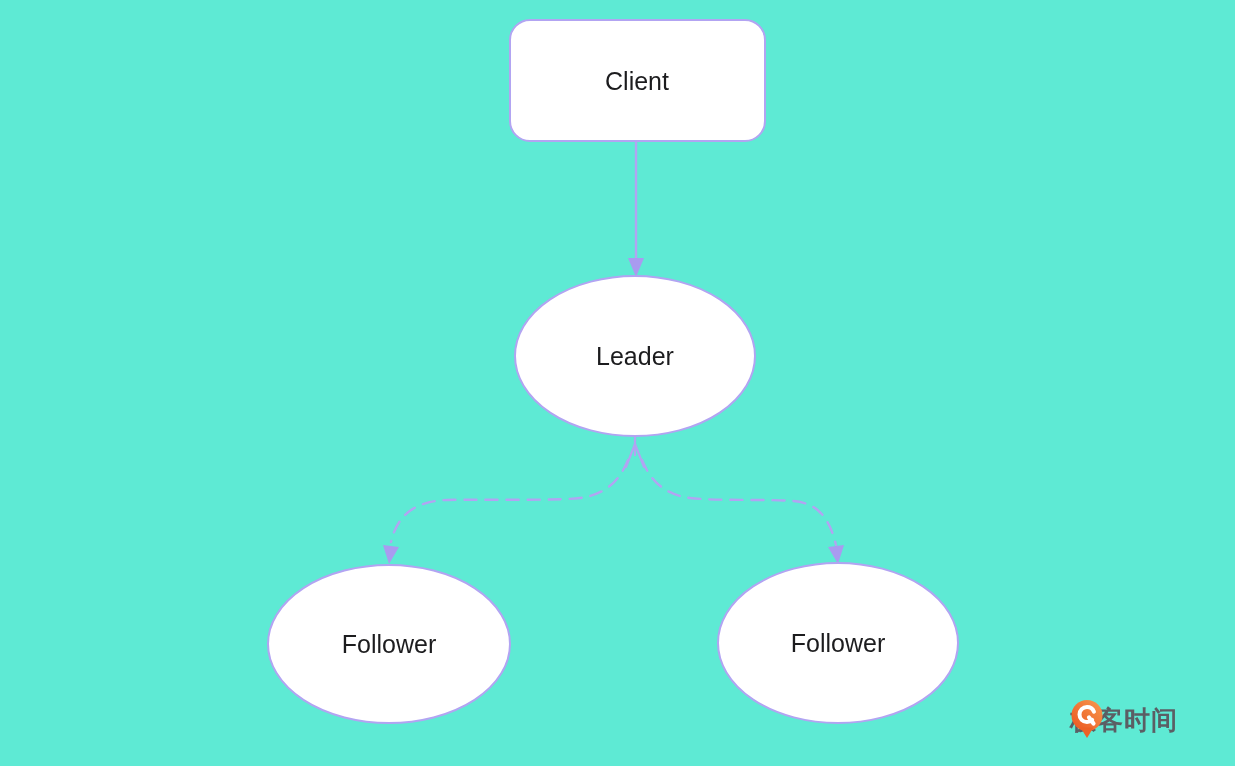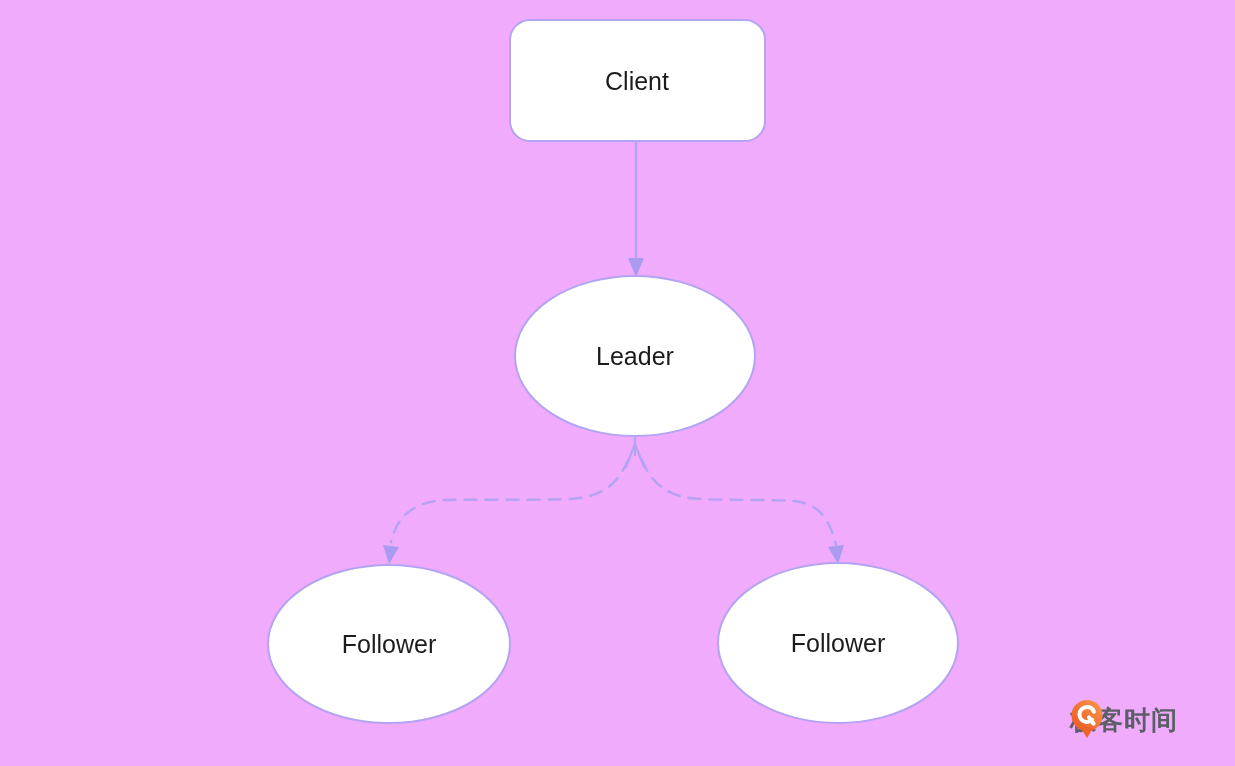--- a/index.html
+++ b/index.html
@@ -5,21 +5,21 @@
   * { margin: 0; padding: 0; box-sizing: border-box; }
   html, body {
     width: 1235px; height: 766px;
     background: #ffffff;
     font-family: "Liberation Sans", "DejaVu Sans", sans-serif;
     overflow: hidden;
   }
   .canvas {
     position: relative;
     width: 1235px; height: 766px;
-    background: #f0abfc;
+    background: #5eead4;
   }
   .canvas svg { position: absolute; top: 0; left: 0; }
   .node-label {
     font-size: 25px;
     fill: #1c1c1e;
     font-weight: 400;
   }
   .edge {
     stroke: #b2a4f2;
     fill: none;

